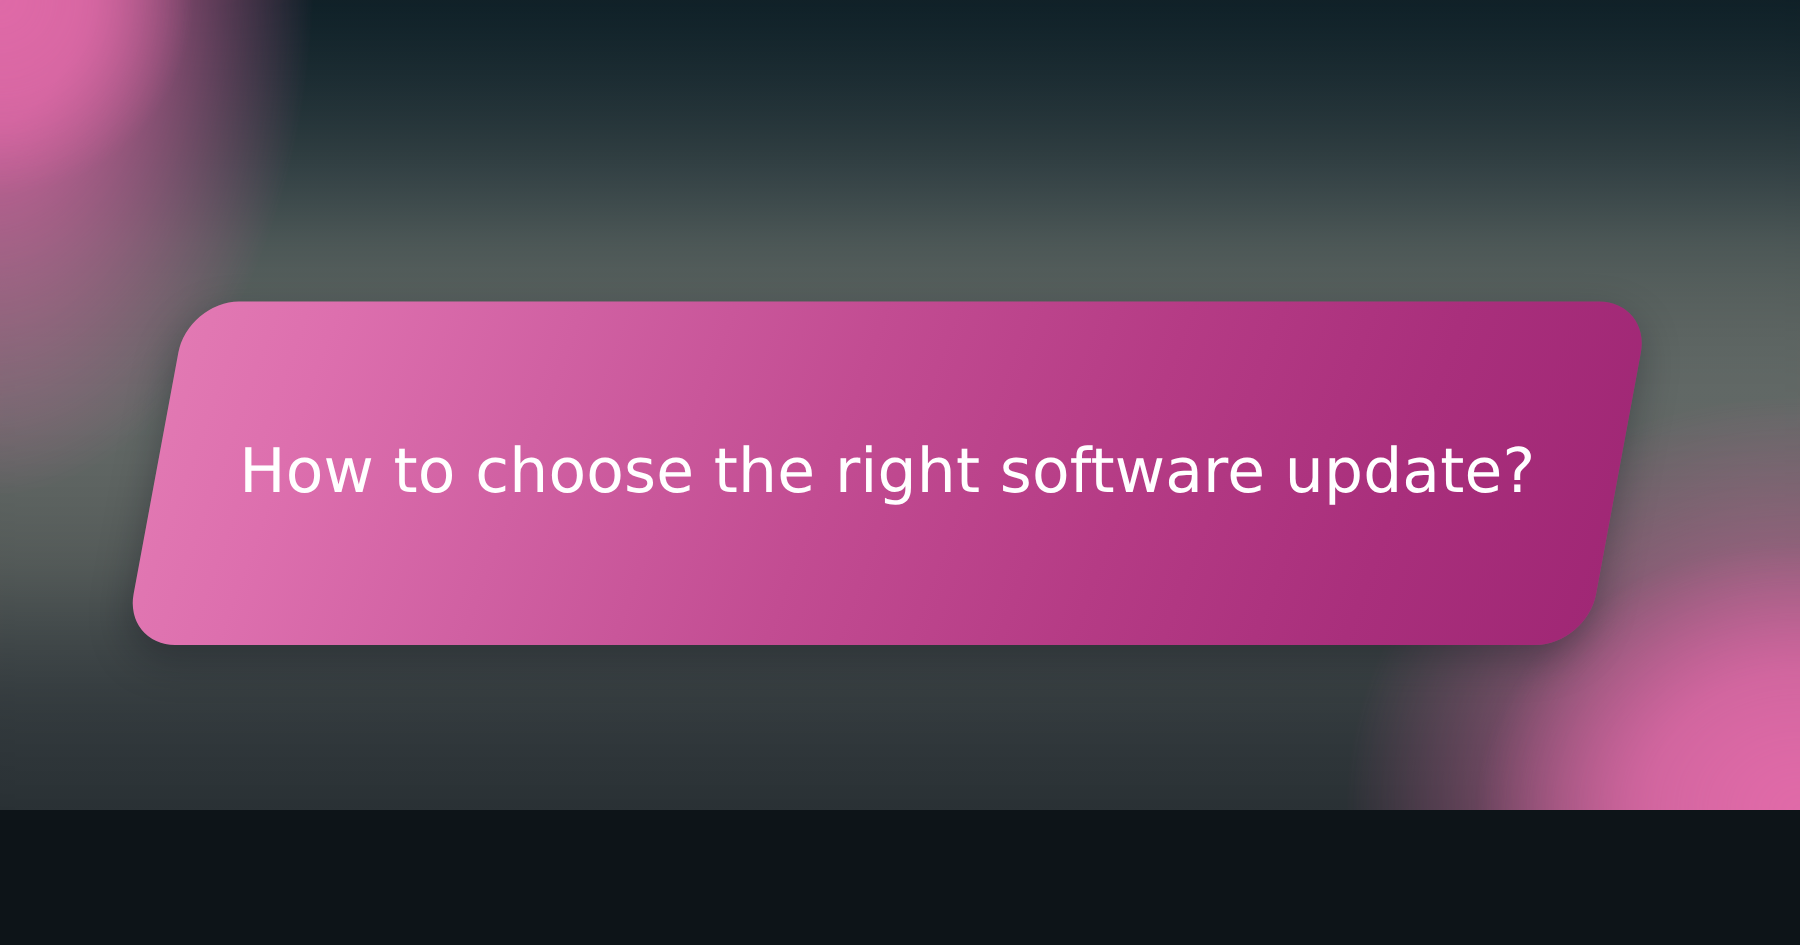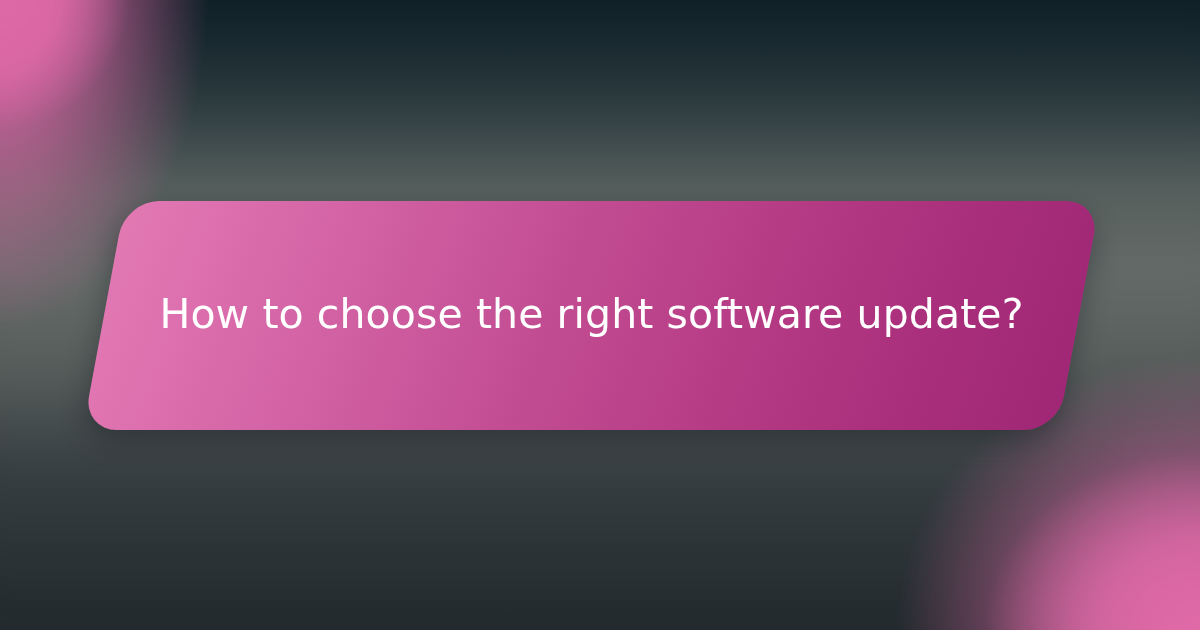--- a/index.html
+++ b/index.html
@@ -4,21 +4,21 @@
 <style>
   html, body {
     margin: 0;
     padding: 0;
     background: #0d1418;
   }
 
   #stage {
     position: relative;
     width: 1200px;
-    height: 630px;
+    height: 540px;
     overflow: hidden;
     background: #16202a;
     font-family: "DejaVu Sans", sans-serif;
   }
 
   
   .bg-photo {
     position: absolute;
     inset: -60px;
     filter: blur(26px) saturate(0.92);

